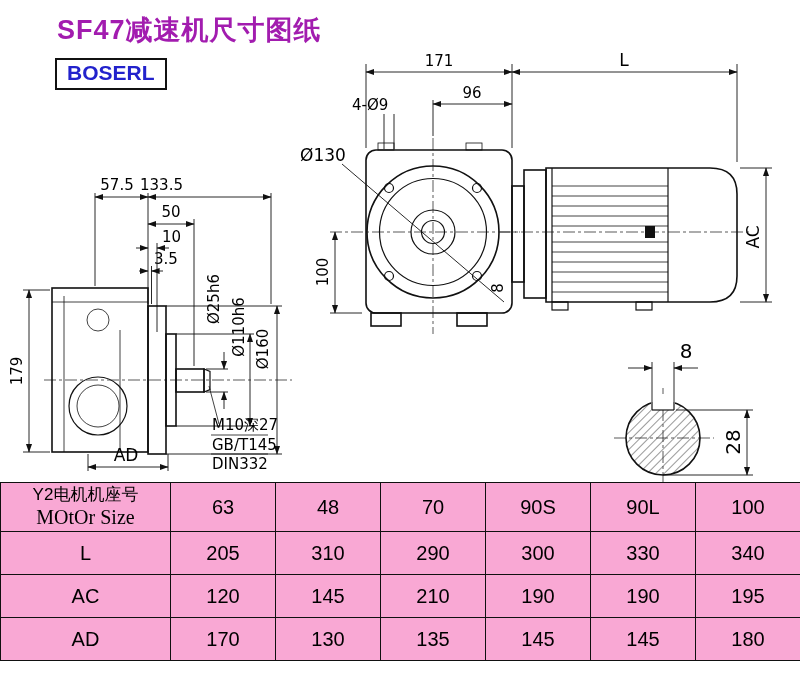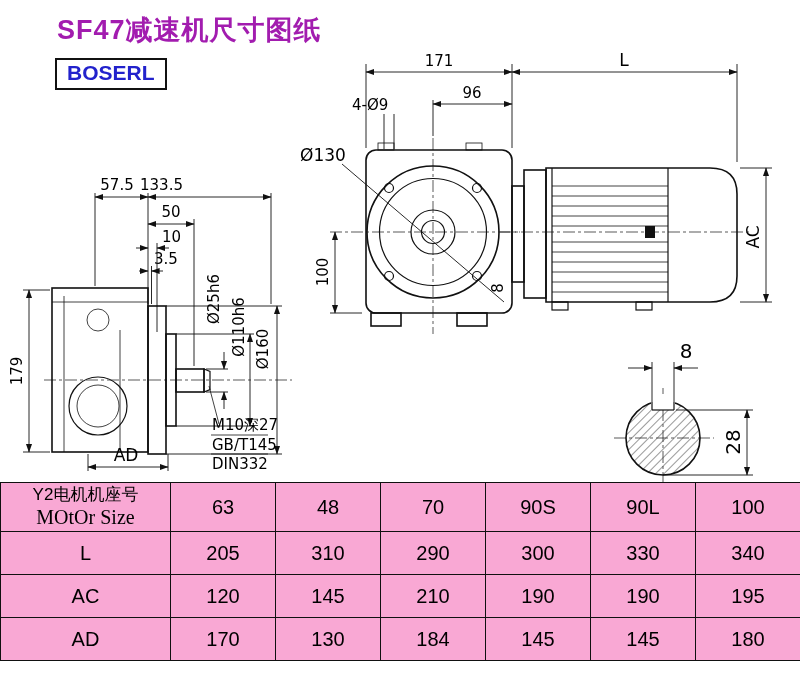--- a/index.html
+++ b/index.html
@@ -241,21 +241,21 @@
       <td>145</td>
       <td>210</td>
       <td>190</td>
       <td>190</td>
       <td>195</td>
     </tr>
     <tr>
       <td>AD</td>
       <td>170</td>
       <td>130</td>
-      <td>184</td>
+      <td>135</td>
       <td>145</td>
       <td>145</td>
       <td>180</td>
     </tr>
   </tbody>
     </table>
 
 </div>
 
 </body></html>

